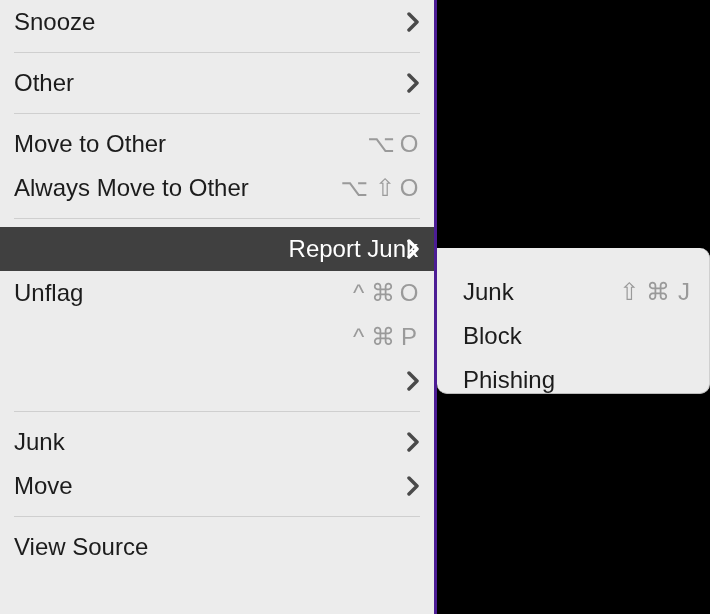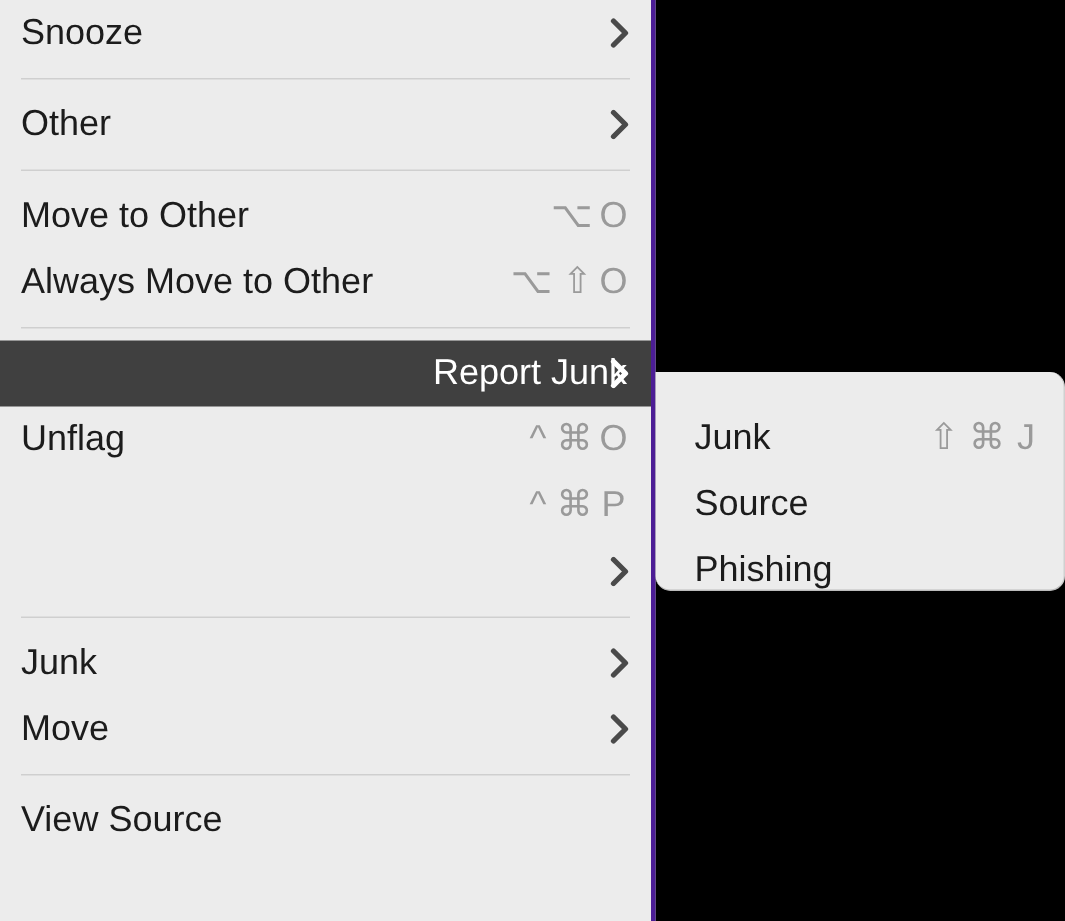--- a/index.html
+++ b/index.html
@@ -217,18 +217,18 @@
   <div class="item">
     <span class="label">Junk</span>
     <span class="right">
       <span class="shortcut">
         <span>⇧ ⌘</span>
         <span class="sc-letter">J</span>
       </span>
     </span>
   </div>
   <div class="item">
-    <span class="label">Source</span>
+    <span class="label">Block</span>
   </div>
   <div class="item">
     <span class="label">Phishing</span>
   </div>
 </div>
 
 </body></html>

